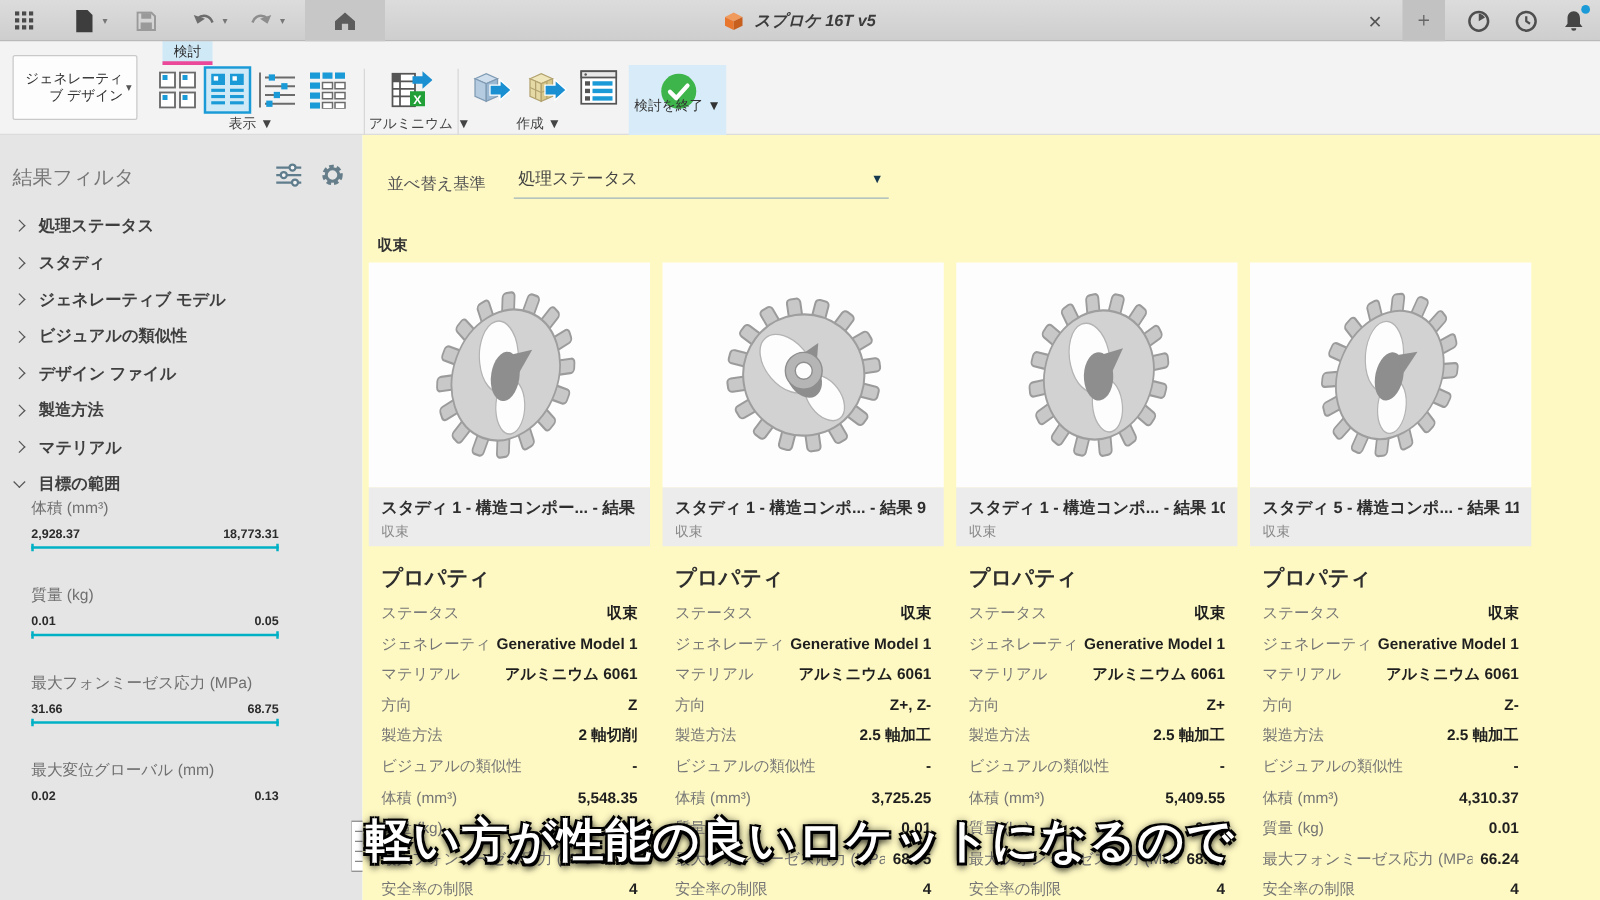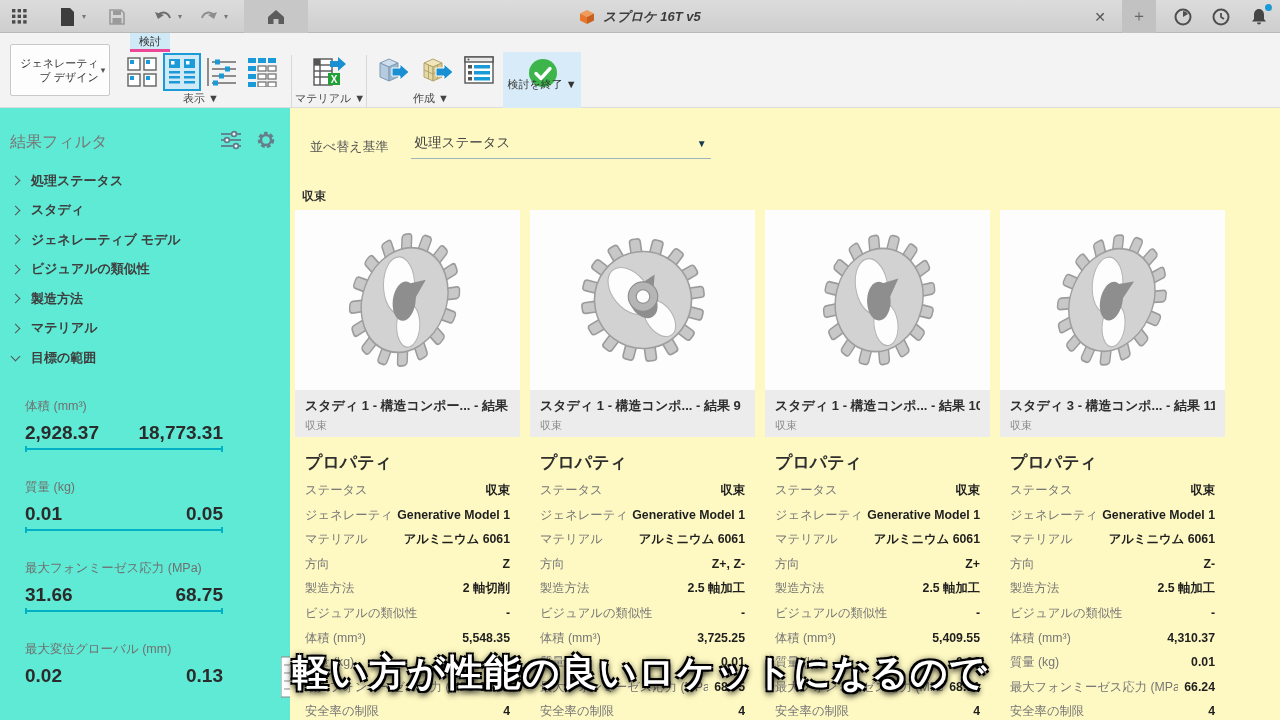--- a/index.html
+++ b/index.html
@@ -35,34 +35,34 @@
   .vicon.sel { background:#cfe9f7; outline:2px solid #1a9ad7; }
   .vsep { position:absolute; top:22px; width:1px; height:70px; background:#d8d8d8; }
   .exp-icon { position:absolute; left:312px; top:22px; cursor:pointer; }
   .create-icons { position:absolute; left:376px; top:22px; display:flex; gap:10px; align-items:center; }
   .cicon { cursor:pointer; }
   .finish-btn { position:absolute; left:503px; top:19px; width:78px; height:56px; background:#d7ecf8; cursor:pointer; }
   .finish-btn .chk { position:absolute; left:25px; top:6px; }
   .finish-btn .fb-label { position:absolute; left:0; right:0; bottom:16px; text-align:center; font-size:11px; color:#333; }
 
   
-  .sidebar { position:absolute; left:0; top:108px; width:290px; height:612px; background:#5eead4; }
+  .sidebar { position:absolute; left:0; top:108px; width:290px; height:612px; background:#e5e5e5; }
   .sb-header { position:absolute; left:10px; top:22px; right:14px; display:flex; align-items:center; }
   .sb-title { font-size:16px; color:#777; flex:1; }
   .sb-hicon { margin-left:14px; cursor:pointer; }
   .sb-items { position:absolute; left:0; top:58px; width:290px; }
   .sb-item { height:29.5px; display:flex; align-items:center; padding-left:12px; cursor:pointer; }
   .chev { width:7px; height:7px; border-right:1.6px solid #555; border-bottom:1.6px solid #555; display:inline-block; margin-right:12px; }
   .chev.right { transform:rotate(-45deg); }
   .chev.down  { transform:rotate(45deg); margin-top:-3px; }
   .sb-item-label { font-size:13px; font-weight:bold; color:#3f3f3f; }
   .sb-ranges { position:absolute; left:25px; top:290px; width:198px; }
   .range-block { margin-bottom:29px; }
   .range-label { font-size:12.5px; color:#707070; margin-bottom:7px; }
-  .range-vals { display:flex; justify-content:space-between; font-size:19px; font-weight:bold; color:#2b2b2b; margin-bottom:4px; }
+  .range-vals { display:flex; justify-content:space-between; font-size:10px; font-weight:bold; color:#2b2b2b; margin-bottom:4px; }
   .range-line { height:2px; background:#00b1c6; position:relative; cursor:pointer; }
   .range-line::before,.range-line::after { content:""; position:absolute; top:-2px; width:2px; height:6px; background:#00b1c6; }
   .range-line::before { left:0; } .range-line::after { right:0; }
 
   
   .content { position:absolute; left:290px; top:108px; width:990px; height:612px; background:#fef9c3; }
   .sort-row { position:absolute; left:20px; top:26px; display:flex; align-items:flex-end; }
   .sort-label { font-size:13px; color:#555; margin-right:22px; padding-bottom:3px; }
   .sort-dd { width:300px; border-bottom:1px solid #9fb3bd; display:flex; justify-content:space-between; align-items:center; padding:0 4px 6px 4px; cursor:pointer; }
   .sort-value { font-size:13.5px; color:#444; }
@@ -296,21 +296,21 @@
           <line x1="2" y1="16" x2="20" y2="16"></line>
         <line x1="2" y1="22" x2="20" y2="22"></line>
           <line x1="8" y1="4" x2="8" y2="30"></line>
       </g>
       <rect x="2" y="4" width="6" height="6" fill="#555"></rect>
       <path d="M18 6 h8 v-4 l8 7 l-8 7 v-4 h-8 z" fill="#1a8fd1"></path>
       <rect x="16" y="18" width="12" height="12" fill="#21a038"></rect>
       <text x="22" y="28" font-size="10" fill="#fff" text-anchor="middle" font-weight="bold">X</text>
     </svg>
   </div>
-  <div class="rib-group-label" style="left:295px; top:58px">マテリアル ▼</div>
+  <div class="rib-group-label" style="left:295px; top:58px">アルミニウム ▼</div>
 
   <div class="vsep" style="left:366px"></div>
 
   <div class="create-icons">
     <span class="cicon">
       <svg width="34" height="30" viewBox="0 0 34 30">
         <path d="M4 8 L13 4 L22 8 L13 12 Z" fill="#cfdeed" stroke="#7f9ab3"></path>
         <path d="M4 8 L13 12 V26 L4 22 Z" fill="#b4cbe0" stroke="#7f9ab3"></path>
         <path d="M22 8 L13 12 V26 L22 22 Z" fill="#9cb9d4" stroke="#7f9ab3"></path>
         <path d="M16 13 h8 v-4 l9 8 l-9 8 v-4 h-8 z" fill="#1a8fd1" stroke="#fff" stroke-width="1"></path>
@@ -396,20 +396,24 @@
     <div class="sb-item">
       <span class="chev right"></span>
       <span class="sb-item-label">ジェネレーティブ モデル</span>
     </div>
     <div class="sb-item">
       <span class="chev right"></span>
       <span class="sb-item-label">ビジュアルの類似性</span>
     </div>
     <div class="sb-item">
       <span class="chev right"></span>
+      <span class="sb-item-label">デザイン ファイル</span>
+    </div>
+    <div class="sb-item">
+      <span class="chev right"></span>
       <span class="sb-item-label">製造方法</span>
     </div>
     <div class="sb-item">
       <span class="chev right"></span>
       <span class="sb-item-label">マテリアル</span>
     </div>
     <div class="sb-item">
       <span class="chev down"></span>
       <span class="sb-item-label">目標の範囲</span>
     </div>
@@ -649,21 +653,21 @@
 
     <div class="card">
       <div class="thumb">
         <svg width="170" height="170" viewBox="0 0 150 150">
           <g transform="translate(74,75) rotate(24) scale(0.8,1.04)">
               <use href="#sprocket"></use>
             </g>
         </svg>
       </div>
       <div class="card-head">
-        <div class="card-title">スタディ 3 - 構造コンポ...  - 結果 11</div>
+        <div class="card-title">スタディ 5 - 構造コンポ...  - 結果 11</div>
         <div class="card-status">収束</div>
       </div>
       <div class="props">
         <div class="props-header">プロパティ</div>
         <div class="prow">
             <span class="plabel">ステータス</span>
             <span class="pvalue">収束</span>
           </div>
         <div class="prow">
             <span class="plabel">ジェネレーティブ モ...</span>

